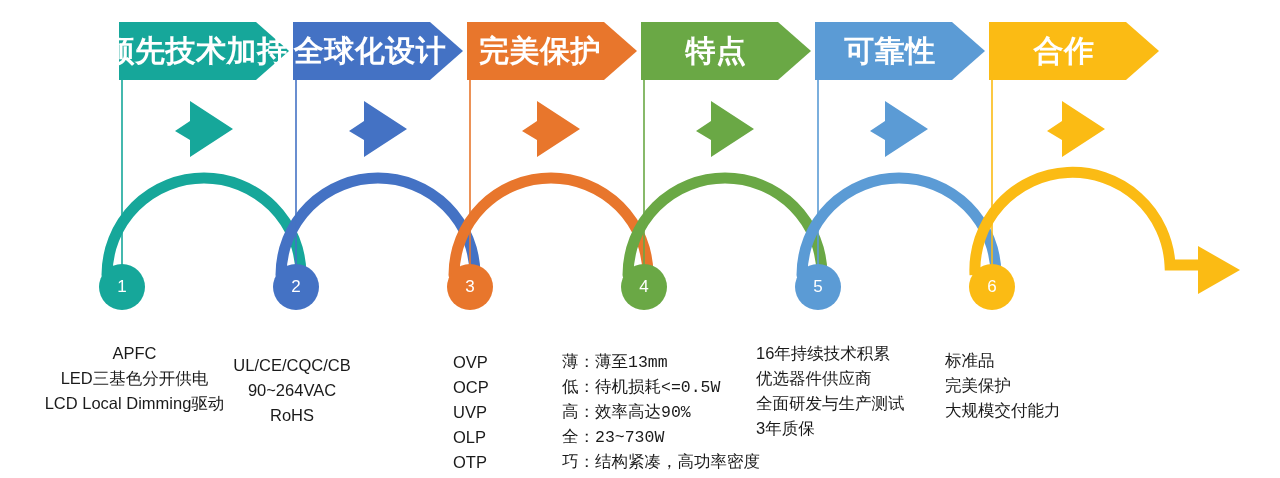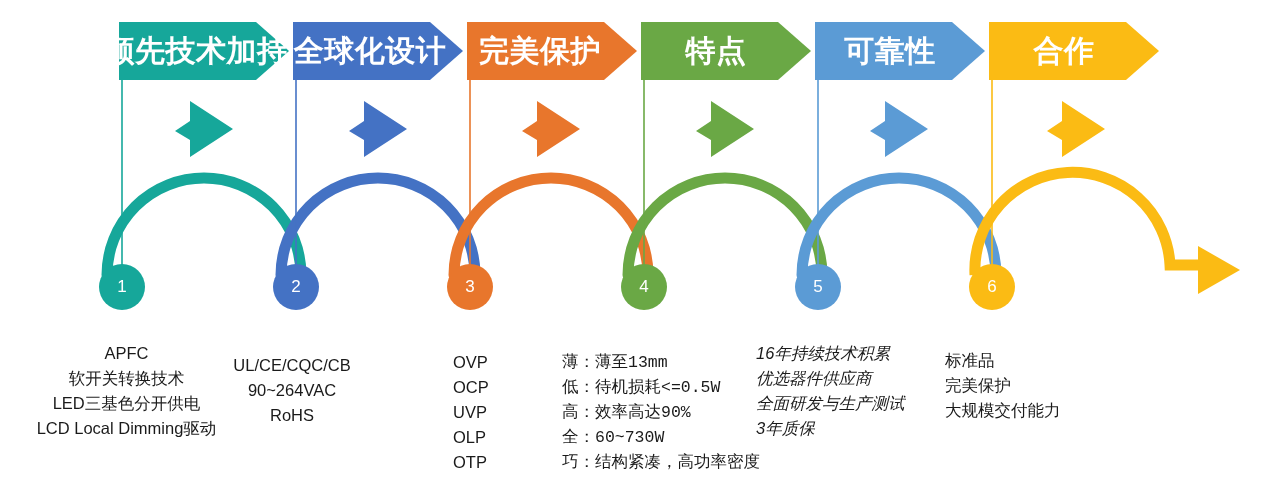--- a/index.html
+++ b/index.html
@@ -165,23 +165,22 @@
         <text class="circle-num" x="818" y="288">5</text>
       </g>
 
       <g>
         <circle cx="992" cy="287" r="23" fill="#FBBB14"></circle>
         <text class="circle-num" x="992" y="288">6</text>
       </g>
     </g>
   </svg>
 
-  <div class="desc-block desc-center" style="left:4px; top:341px; width:245px;">
+  <div class="desc-block desc-center" style="left:12px; top:341px; width:245px;">
     <span class="desc-line">APFC</span>
-    <span class="desc-line">软开关转换技术</span>
     <span class="desc-line">LED三基色分开供电</span>
     <span class="desc-line">LCD Local Dimming驱动</span>
   </div>
 
   <div class="desc-block desc-center" style="left:212px; top:353px; width:160px;">
     <span class="desc-line">UL/CE/CQC/CB</span>
     <span class="desc-line">90~264VAC</span>
     <span class="desc-line">RoHS</span>
   </div>
 
@@ -190,25 +189,25 @@
     <span class="desc-line">OCP</span>
     <span class="desc-line">UVP</span>
     <span class="desc-line">OLP</span>
     <span class="desc-line">OTP</span>
   </div>
 
   <div class="desc-block desc-left" style="left:562px; top:350px; width:230px;font-family:Liberation Mono, monospace;">
     <span class="desc-line">薄：薄至13mm</span>
     <span class="desc-line">低：待机损耗&lt;=0.5W</span>
     <span class="desc-line">高：效率高达90%</span>
-    <span class="desc-line">全：60~730W</span>
+    <span class="desc-line">全：23~730W</span>
     <span class="desc-line">巧：结构紧凑，高功率密度</span>
   </div>
 
-  <div class="desc-block desc-left" style="left:756px; top:341px; width:200px;font-style:italic;">
+  <div class="desc-block desc-left" style="left:756px; top:341px; width:200px;">
     <span class="desc-line">16年持续技术积累</span>
     <span class="desc-line">优选器件供应商</span>
     <span class="desc-line">全面研发与生产测试</span>
     <span class="desc-line">3年质保</span>
   </div>
 
   <div class="desc-block desc-left" style="left:945px; top:348px; width:180px;">
     <span class="desc-line">标准品</span>
     <span class="desc-line">完美保护</span>
     <span class="desc-line">大规模交付能力</span>

